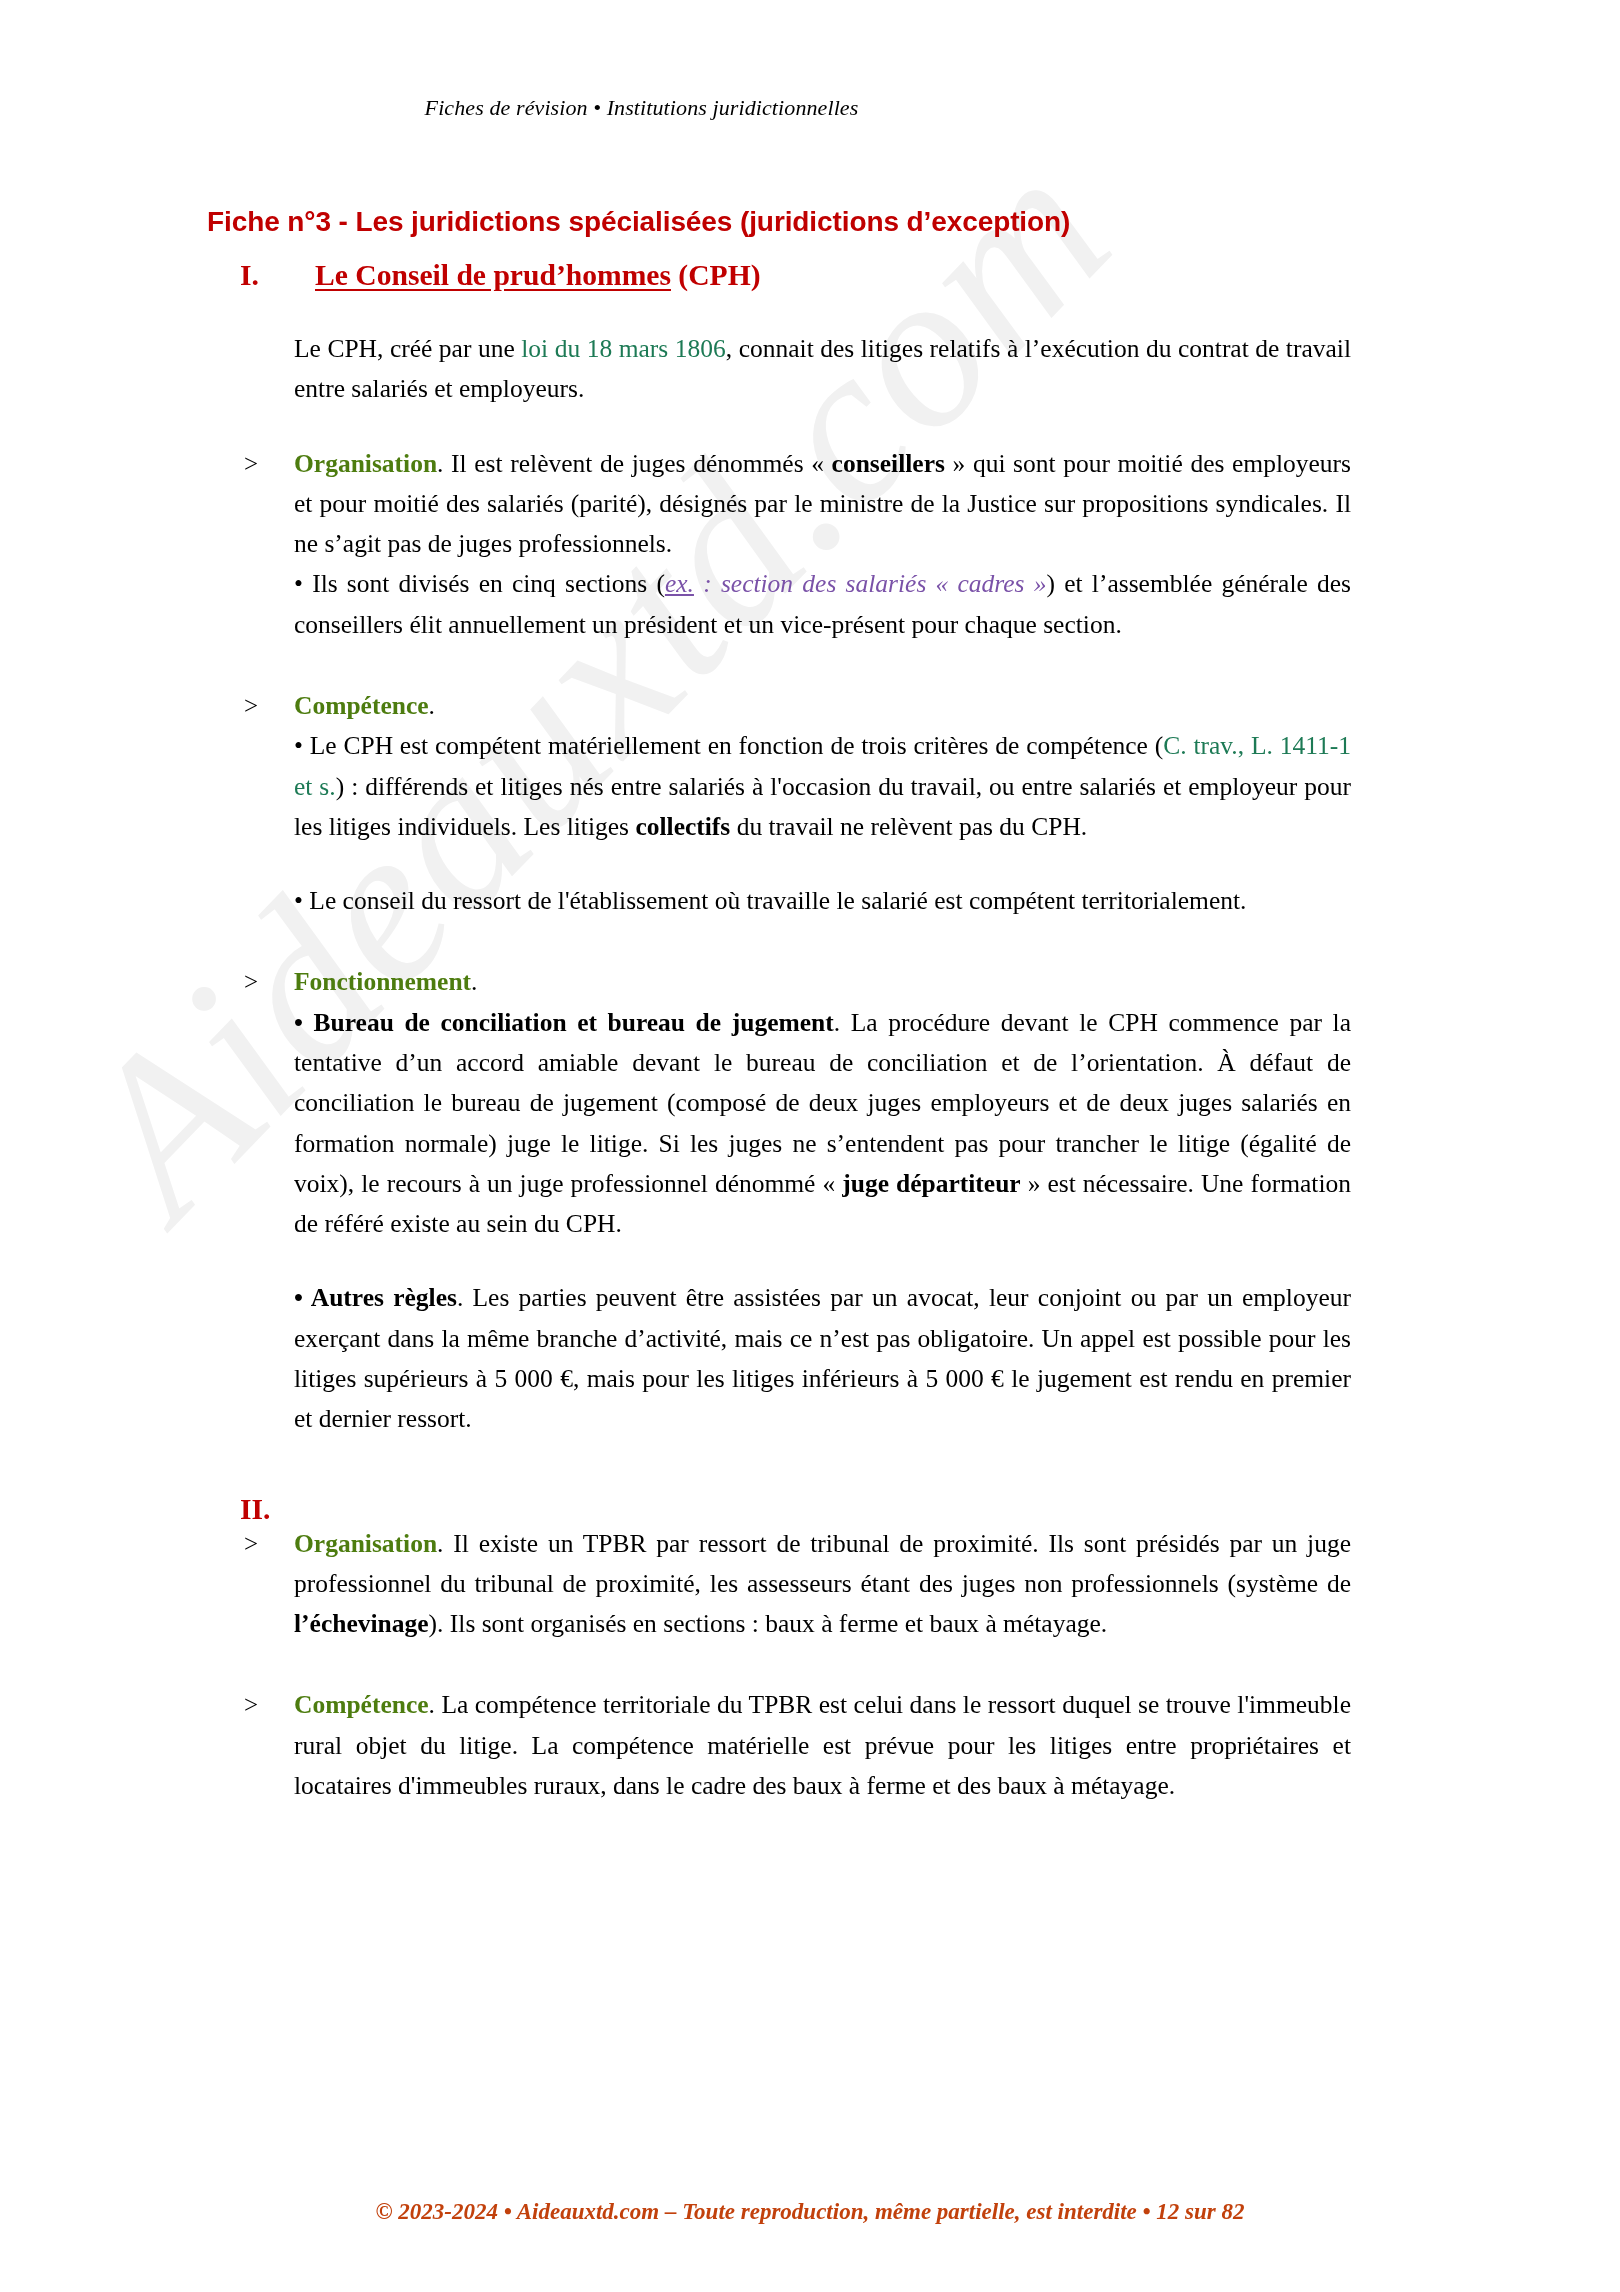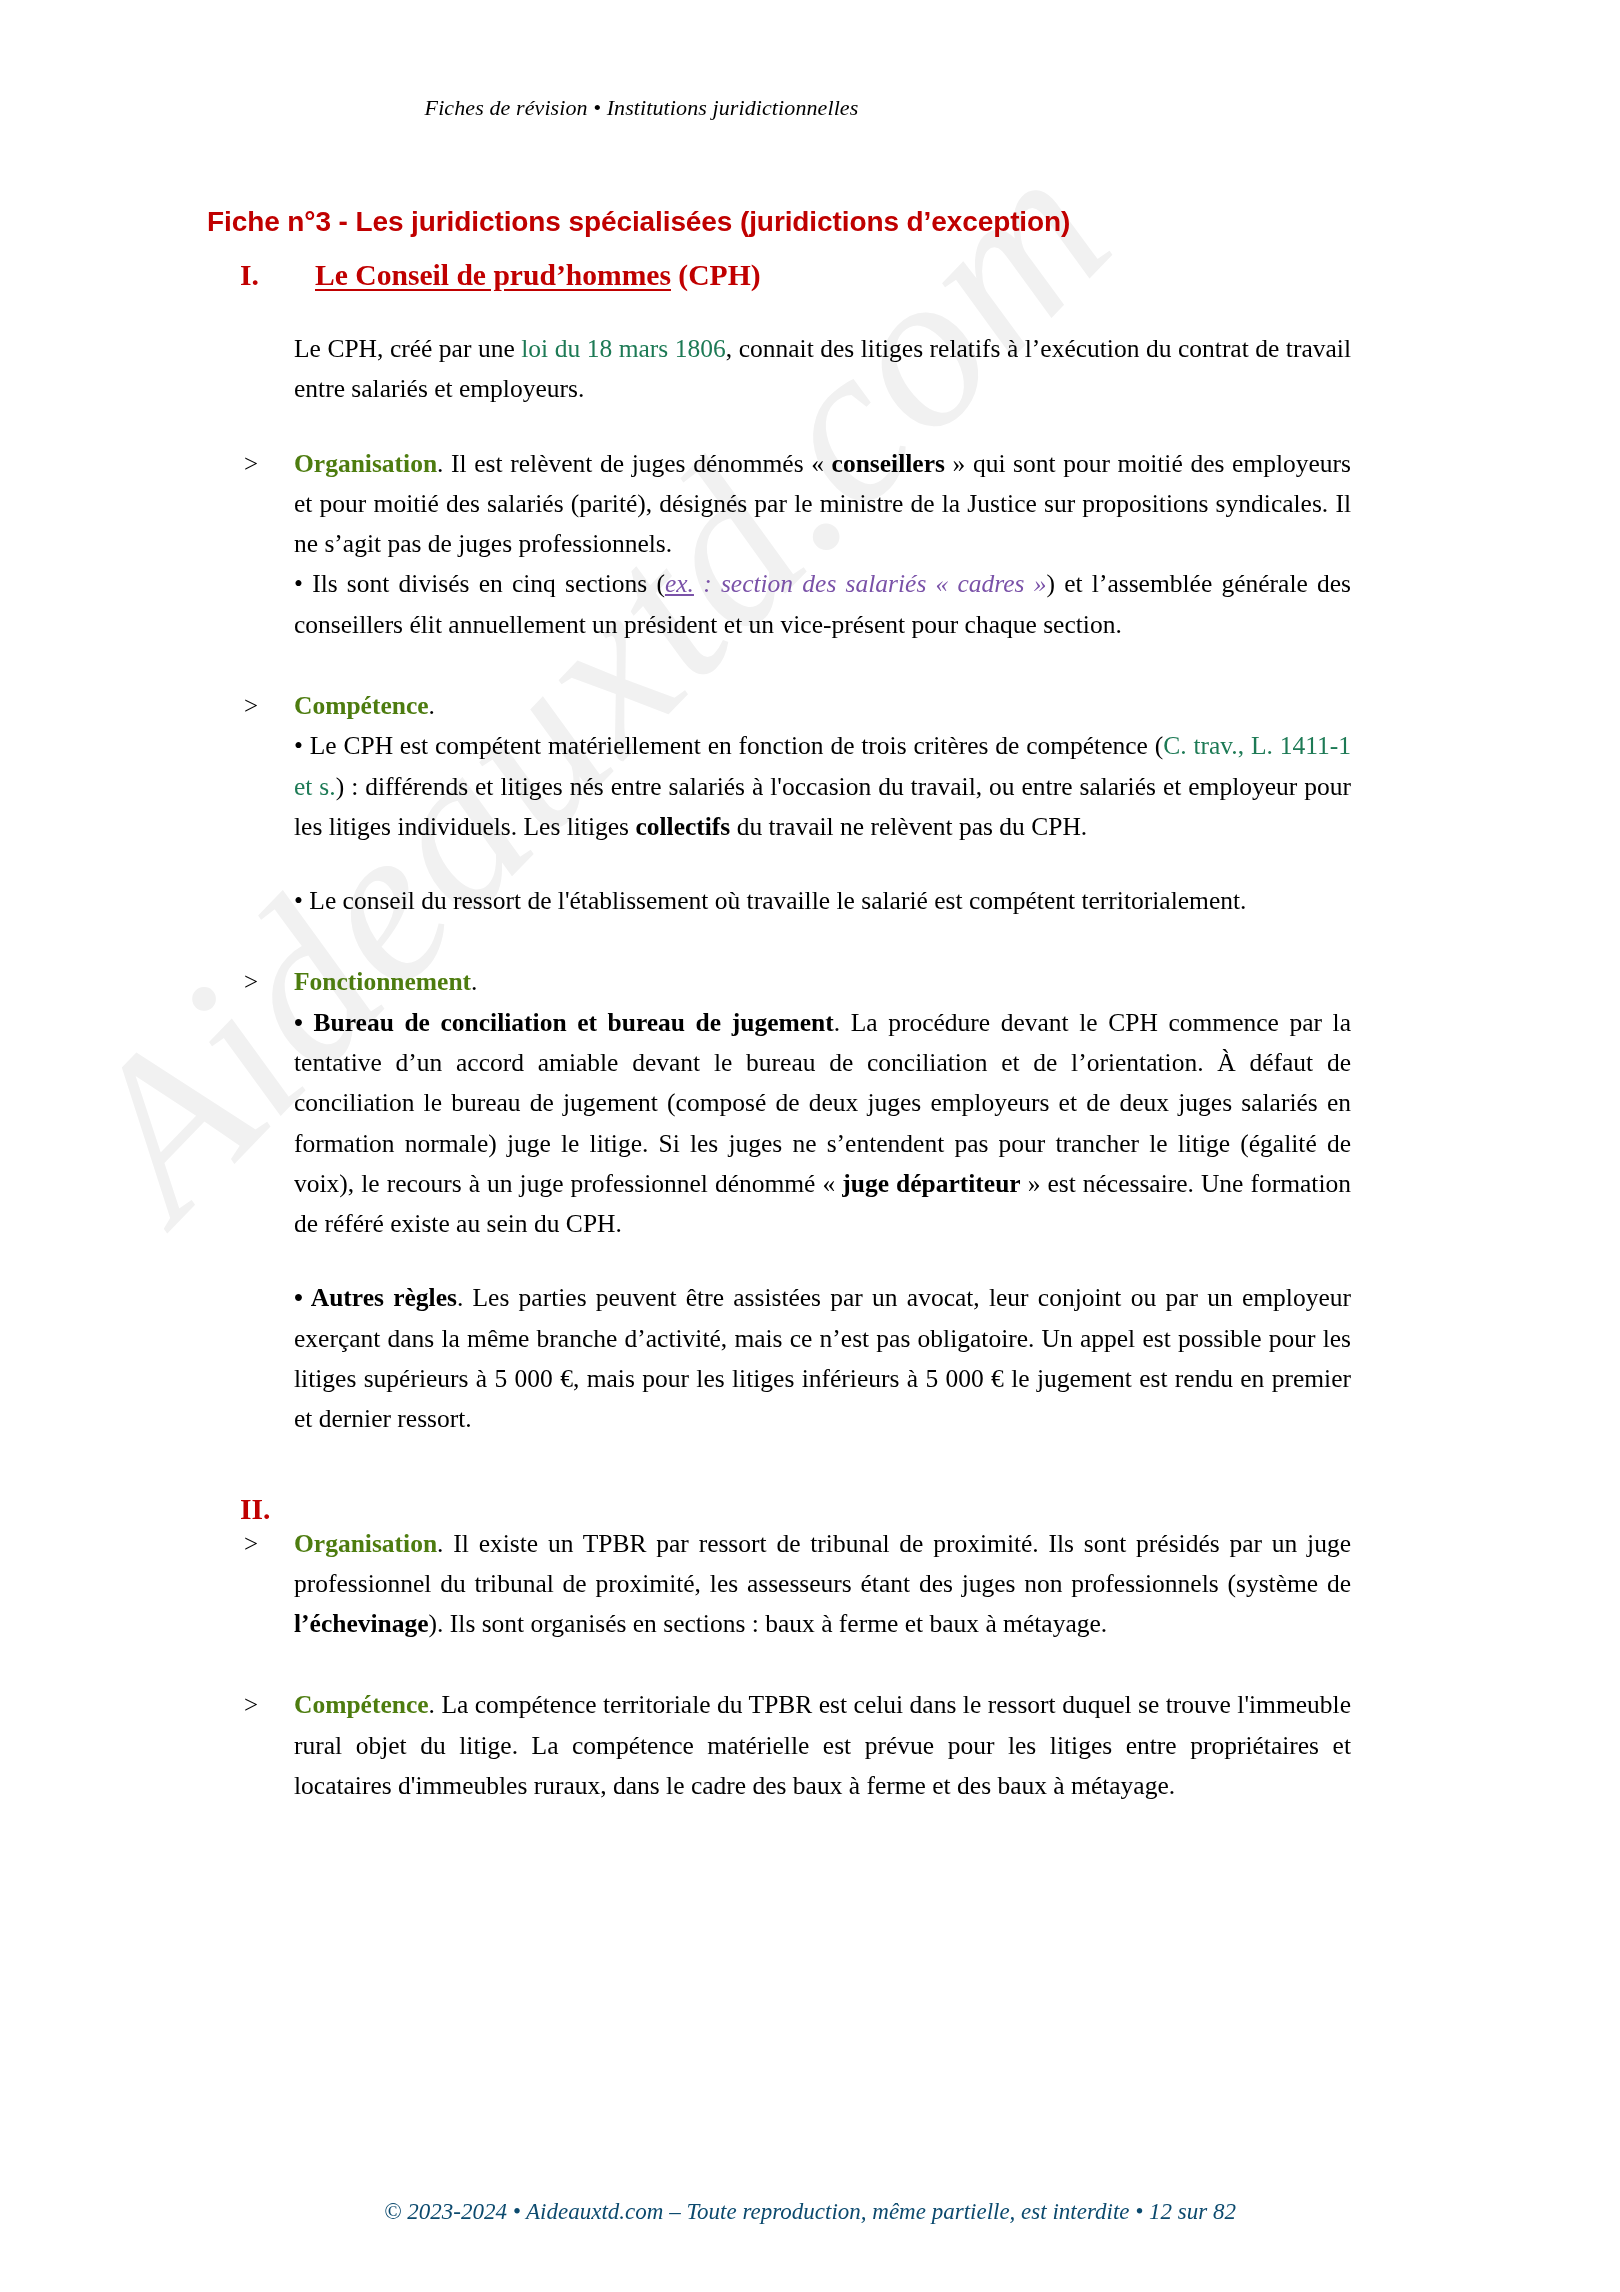--- a/index.html
+++ b/index.html
@@ -169,22 +169,23 @@
 
   
   .footer {
     position: absolute;
     bottom: 68px;
     left: 0;
     width: 1620px;
     text-align: center;
     font-style: italic;
     font-size: 23px;
-    color: #0c4a6e;
+    color: #c2410c;
     z-index: 3;
+    font-weight: bold;
   }
 </style>
 </head>
 <body>
 
 <div class="page">
 
   <div class="watermark">
     <span>Aideauxtd.com</span>
   </div>

